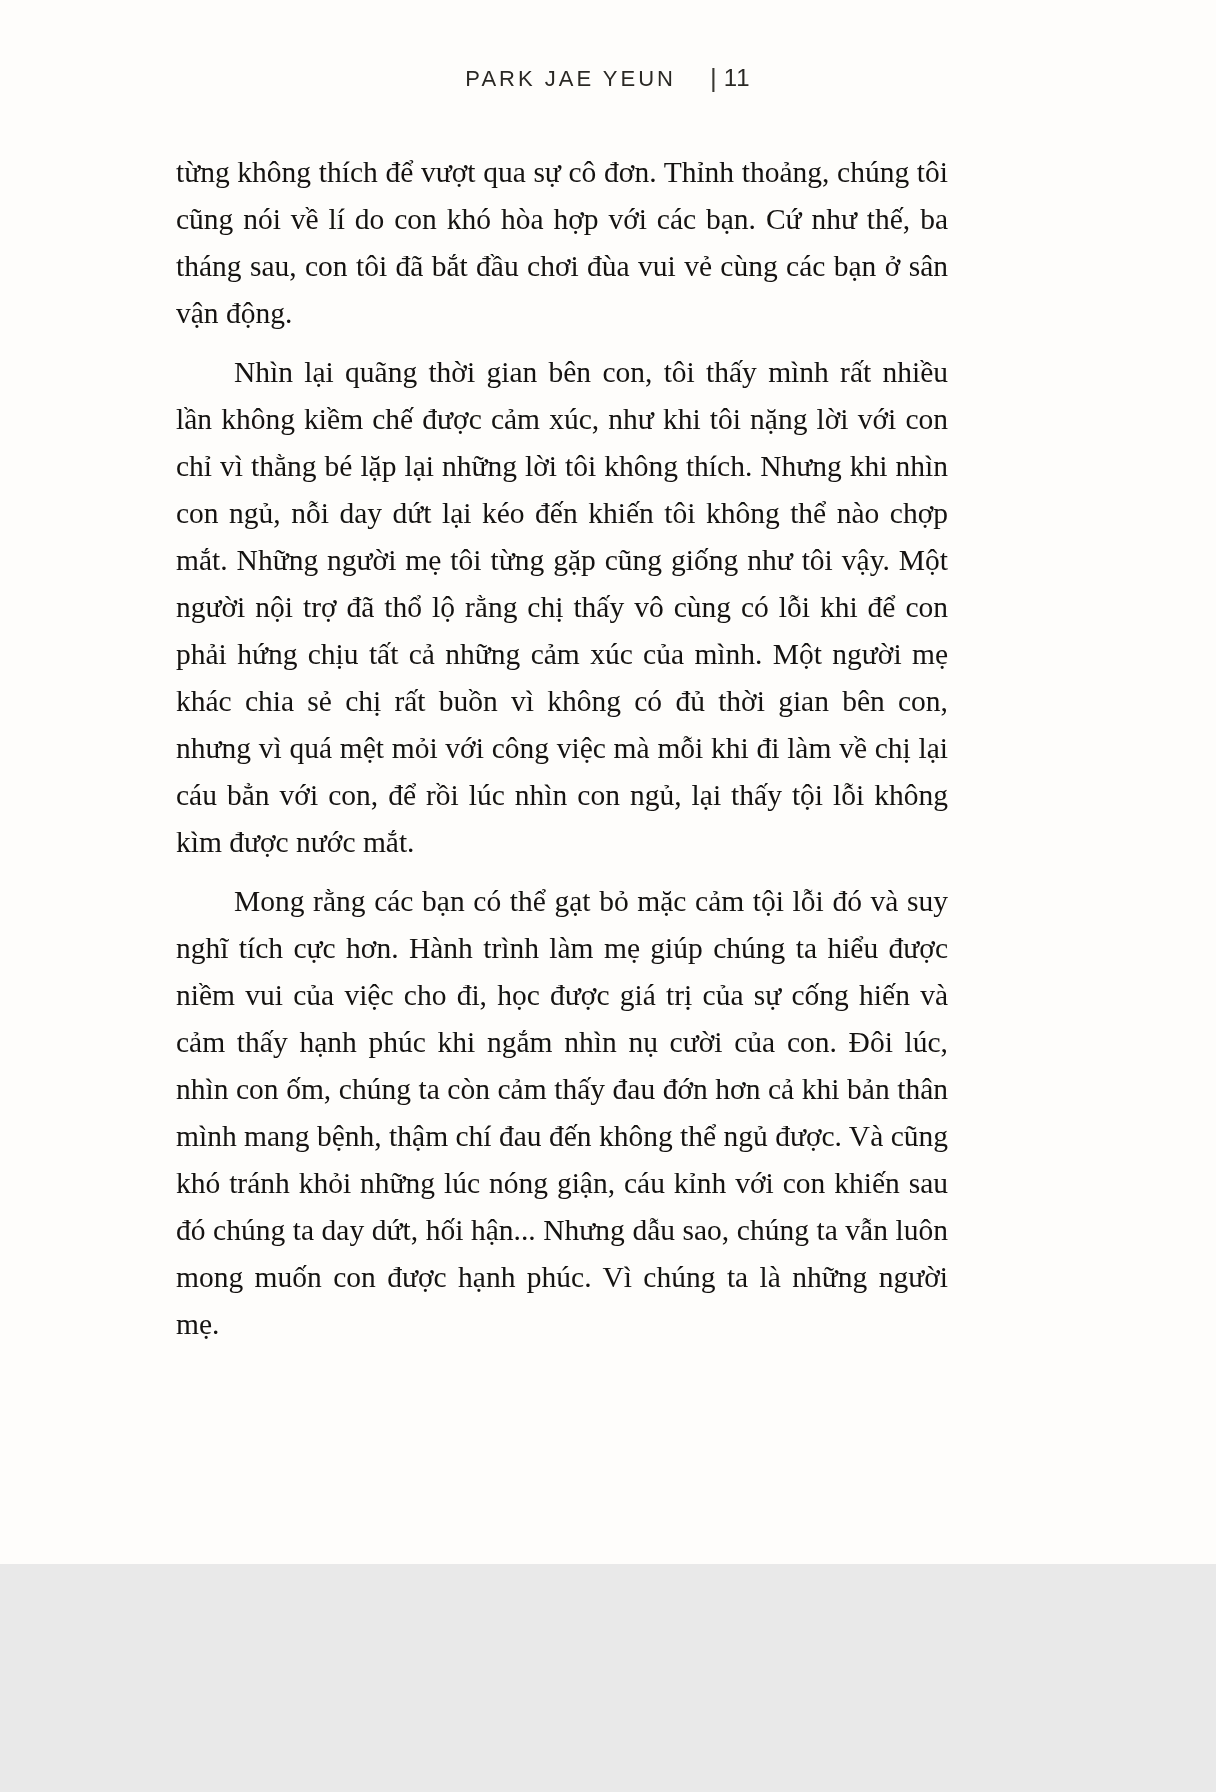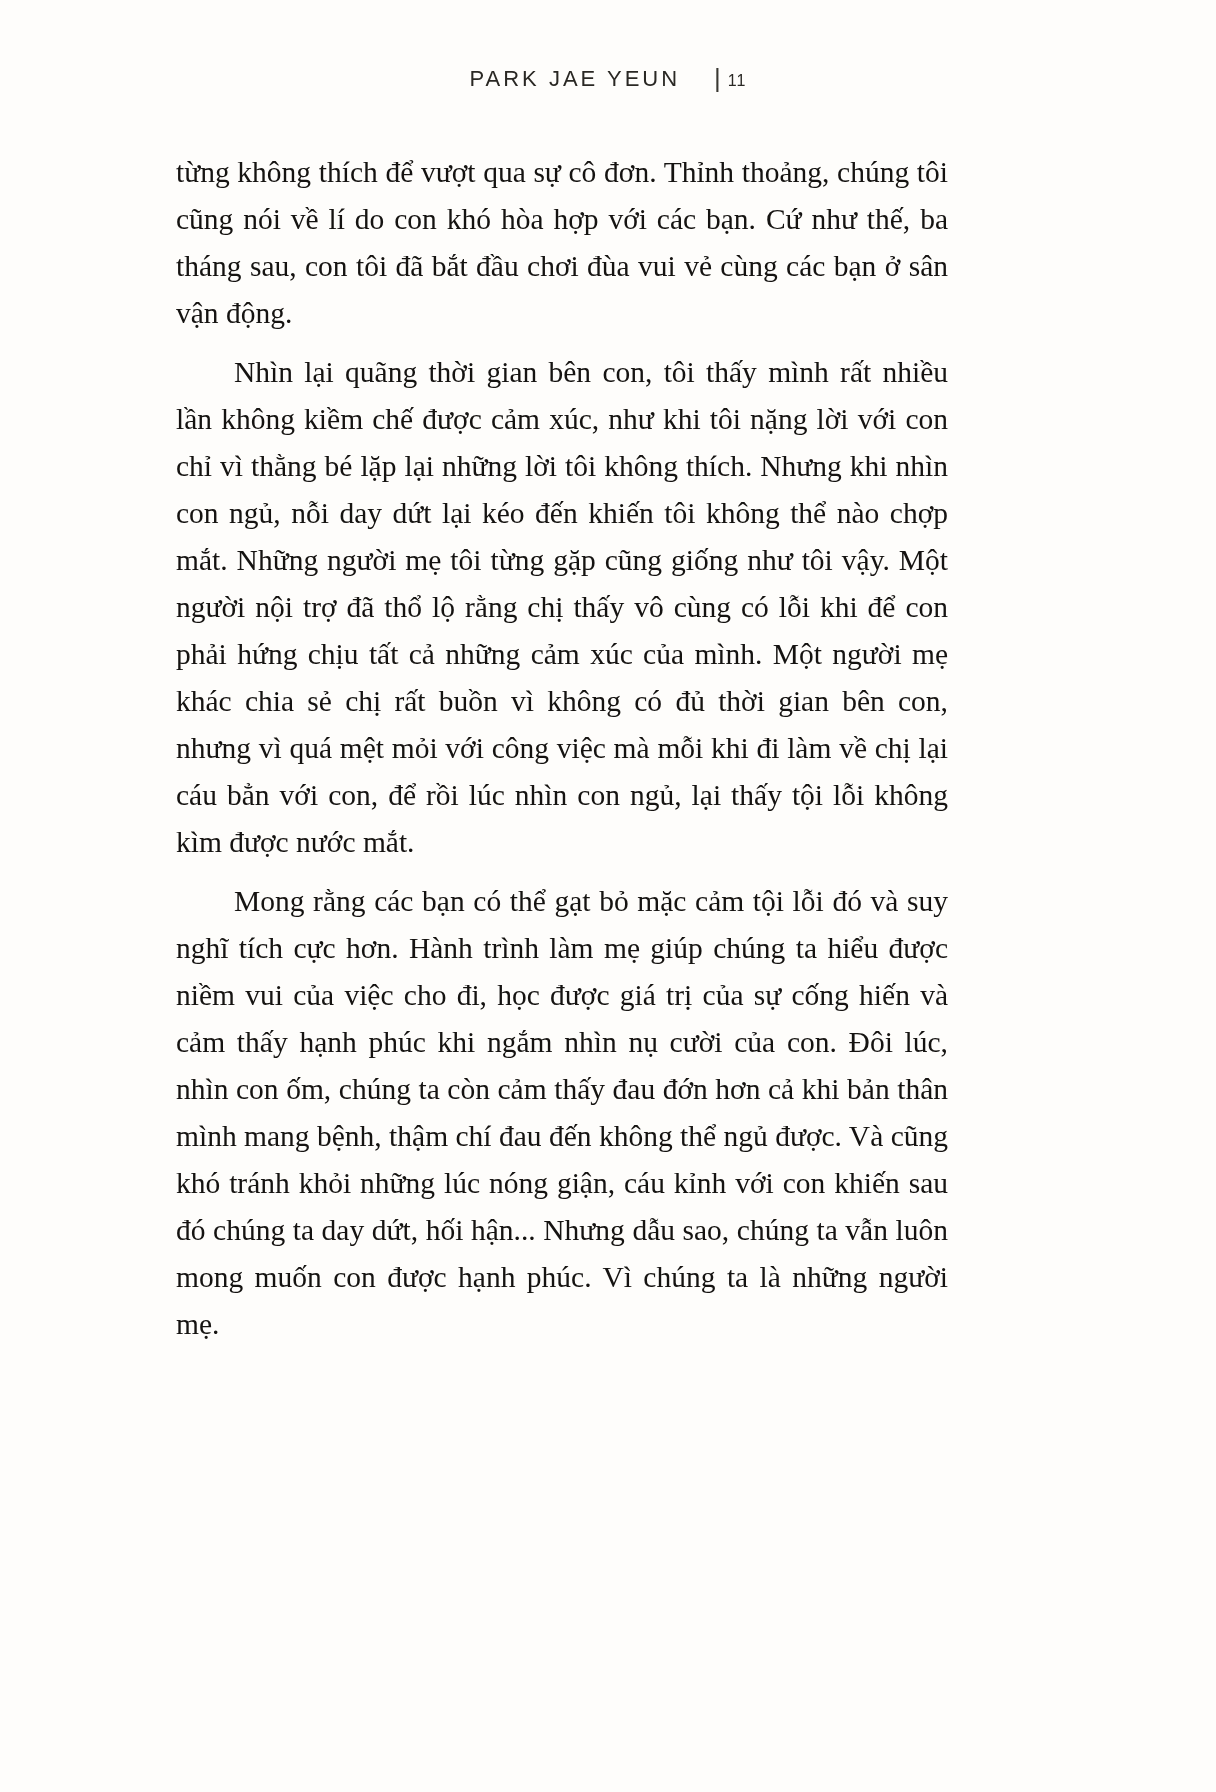--- a/index.html
+++ b/index.html
@@ -4,21 +4,21 @@
 <style>
   * { margin: 0; padding: 0; box-sizing: border-box; }
 
   html, body {
     background: #e9e9e9;
   }
 
   .page {
     position: relative;
     width: 1216px;
-    height: 1792px;
+    height: 1564px;
     margin: 0 auto;
     background: #fefdfb;
     overflow: hidden;
     font-family: "Liberation Serif", "DejaVu Serif", serif;
     color: #151311;
   }
 
   .running-header {
     margin-top: 62px;
     width: 100%;
@@ -44,21 +44,21 @@
 
   .running-header .folio-bar {
     font-size: 26px;
     font-weight: 300;
     position: relative;
     top: 1px;
     color: #3a3832;
   }
 
   .running-header .folio-num {
-    font-size: 16px;
+    font-size: 24px;
     letter-spacing: 1px;
   }
 
   .text-block {
     margin: 56px auto 0 176px;
     width: 772px;
     font-size: 29.5px;
     line-height: 47px;
     text-align: justify;
     text-justify: inter-word;

